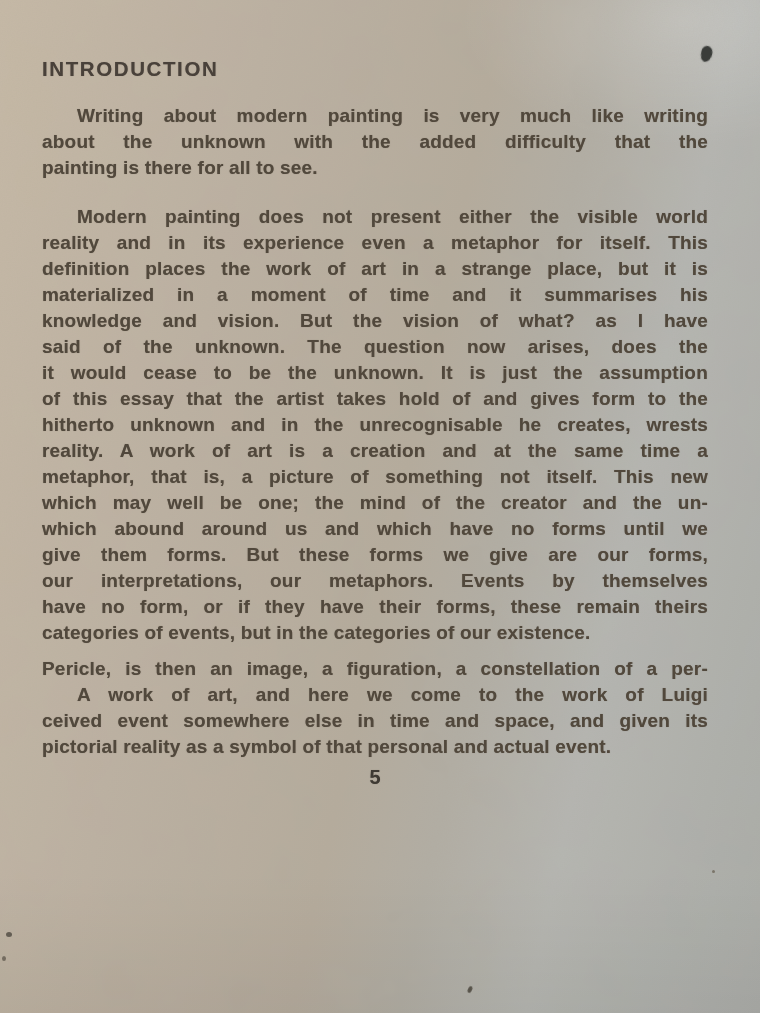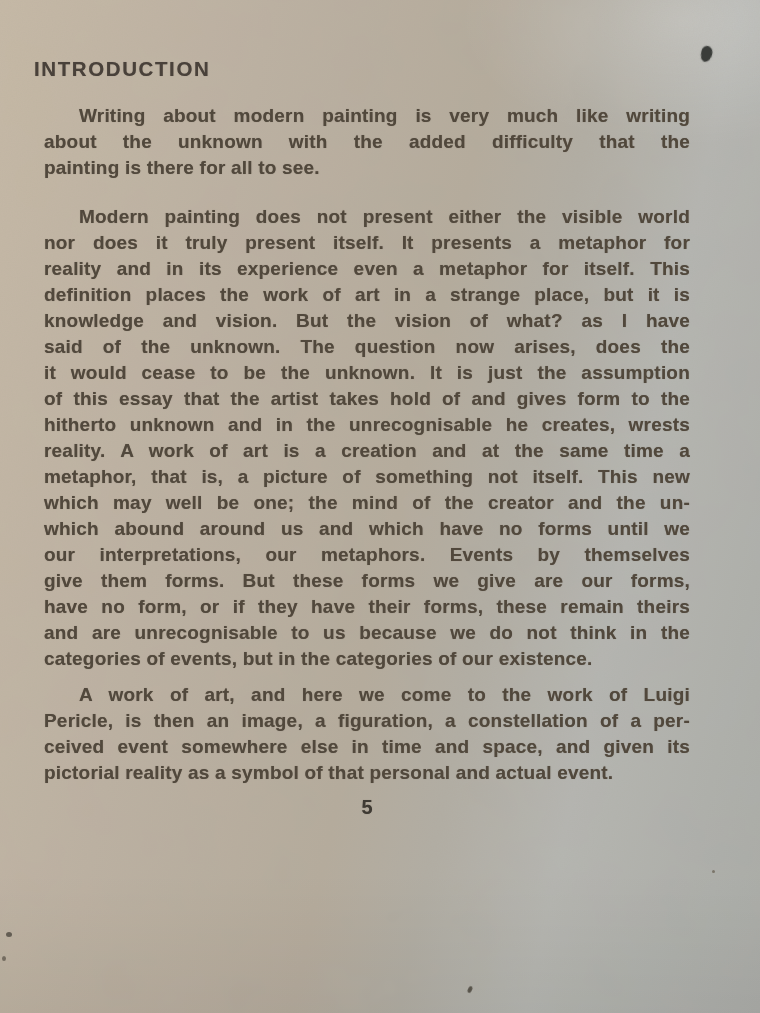--- a/index.html
+++ b/index.html
@@ -26,36 +26,36 @@
     font-family: "Liberation Sans", "DejaVu Sans", sans-serif;
   }
   .texture {
     position: absolute;
     inset: 0;
     display: block;
     pointer-events: none;
   }
   .content {
     position: absolute;
-    left: 34px;
+    left: 42px;
     top: 0;
     width: 666px;
     color: var(--ink);
   }
   h1.heading {
     margin: 57px 0 22px 0;
     font-size: 20.5px;
     line-height: 24px;
     font-weight: 700;
     letter-spacing: 1.6px;
     color: var(--ink-dark);
     text-shadow: 0 0 0.7px rgba(60,52,42,0.45);
   }
   .body-text { margin: 0; }
-  .para { margin: 10px; }
+  .para { margin: 0; }
   .para + .para { margin-top: 23px; }
   .para:nth-child(3) { margin-top: 10px; }
   .line {
     height: 26px;
     line-height: 26px;
     font-size: 19px;
     font-weight: 700;
     letter-spacing: 0.2px;
     text-align: justify;
     text-align-last: justify;
@@ -116,41 +116,40 @@
   <div class="content">
     <h1 class="heading">INTRODUCTION</h1>
     <div class="body-text">
         <div class="para">
           <div class="line first">Writing about modern painting is very much like writing</div>
           <div class="line">about the unknown with the added difficulty that the</div>
           <div class="line last">painting is there for all to see.</div>
         </div>
         <div class="para">
           <div class="line first">Modern painting does not present either the visible world</div>
-          <div class="line">nor does it truly present itself.  It presents a metaphor for</div>
           <div class="line">reality and in its experience even a metaphor for itself.  This</div>
           <div class="line">definition places the work of art in a strange place, but it is</div>
+          <div class="line">materialized in a moment of time and it summarises his</div>
           <div class="line">knowledge and vision.  But the vision of what? as I have</div>
           <div class="line">said of the unknown. The question now arises, does the</div>
           <div class="line">it would cease to be the unknown.  It is just the assumption</div>
           <div class="line">of this essay that the artist takes hold of and gives form to the</div>
           <div class="line">hitherto unknown and in the unrecognisable he creates, wrests</div>
           <div class="line">reality.  A work of art is a creation and at the same time a</div>
           <div class="line">metaphor, that is, a picture of something not itself.  This new</div>
           <div class="line">which may well be one;  the mind of the creator and the un-</div>
           <div class="line">which abound around us and which have no forms until we</div>
+          <div class="line">give them forms.  But these forms we give are our forms,</div>
           <div class="line">our interpretations, our metaphors.  Events by themselves</div>
-          <div class="line">give them forms.  But these forms we give are our forms,</div>
           <div class="line">have no form, or if they have their forms, these remain theirs</div>
-          <div class="line">and are unrecognisable to us because we do not think in the</div>
           <div class="line last">categories of events, but in the categories of our existence.</div>
         </div>
         <div class="para">
+          <div class="line">Pericle, is then an image, a figuration, a constellation of a per-</div>
           <div class="line first">A work of art, and here we come to the work of Luigi</div>
-          <div class="line">Pericle, is then an image, a figuration, a constellation of a per-</div>
           <div class="line">ceived event somewhere else in time and space, and given its</div>
           <div class="line last">pictorial reality as a symbol of that personal and actual event.</div>
         </div>
       </div>
     <div class="page-number">5</div>
   </div>
 
   <div class="ink-blot"></div>
   <div class="ink-speck speck-1"></div>
   <div class="ink-speck speck-2"></div>

